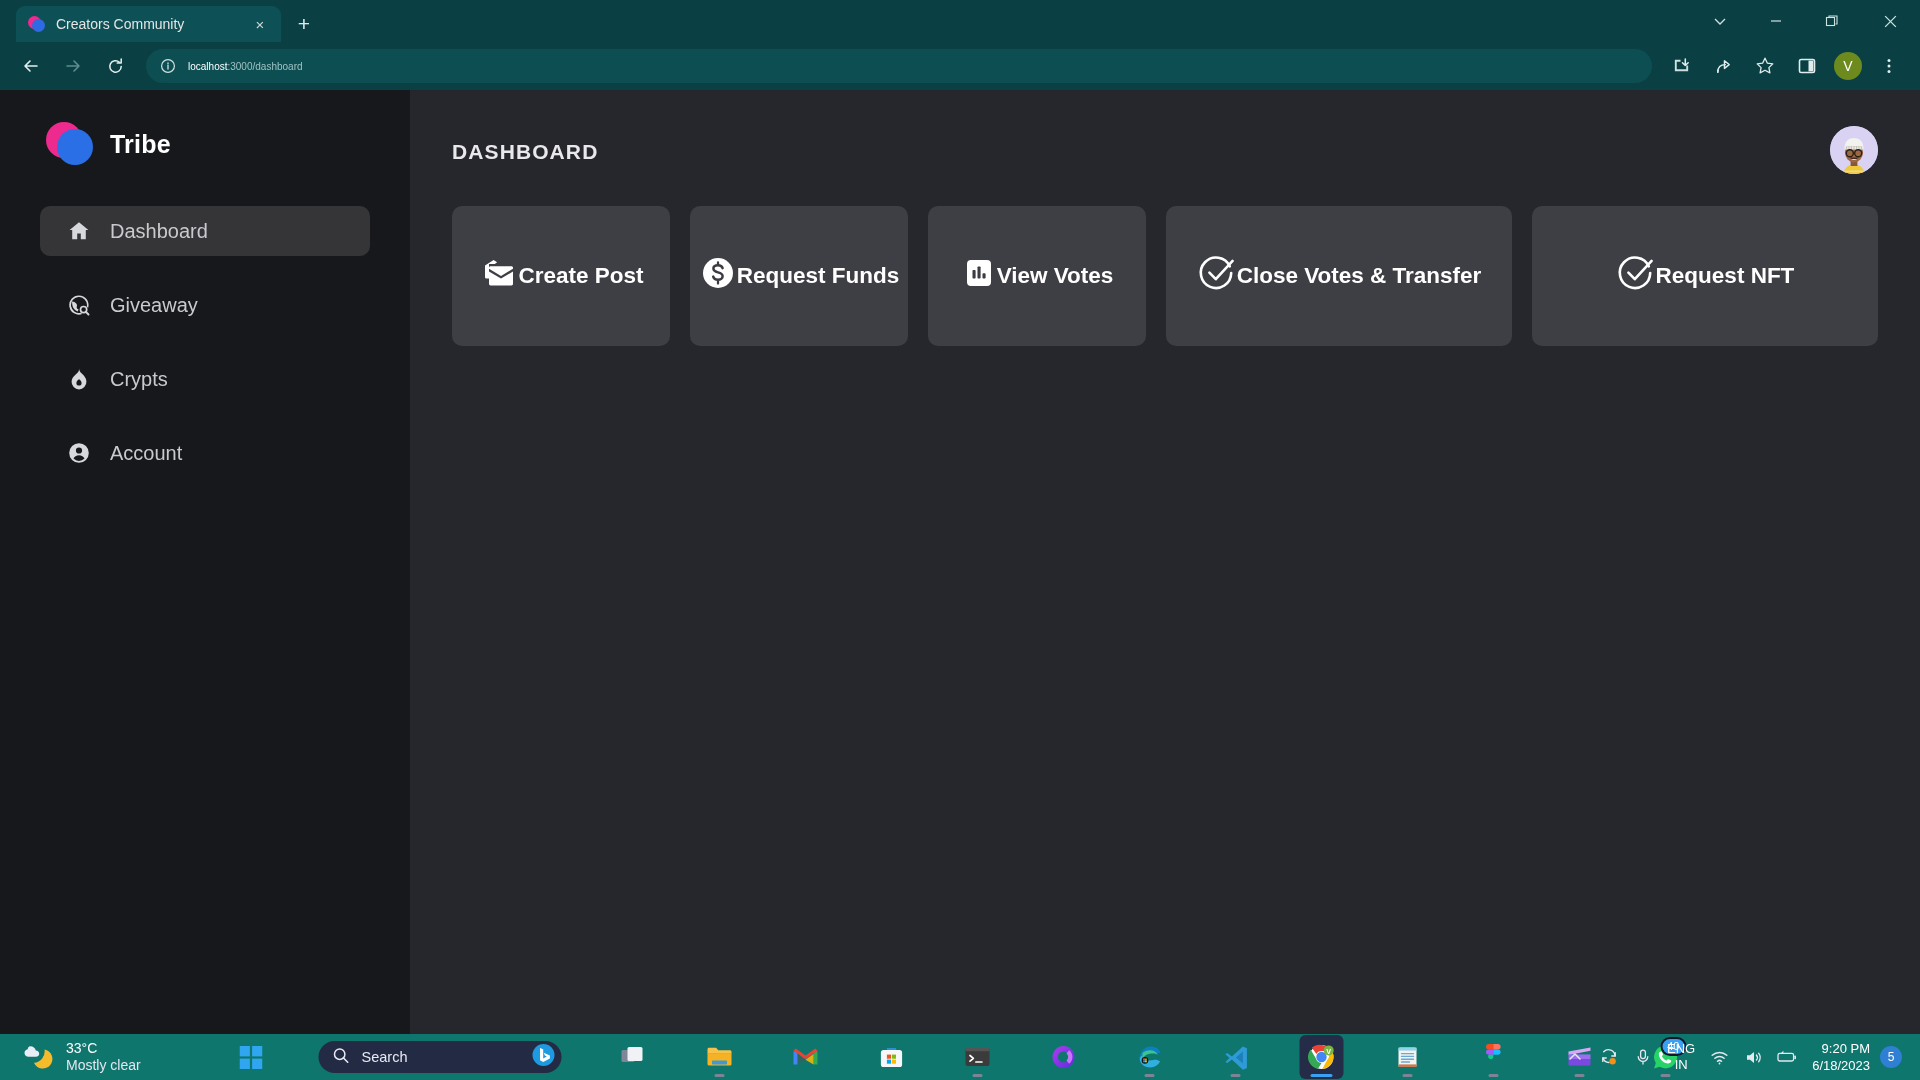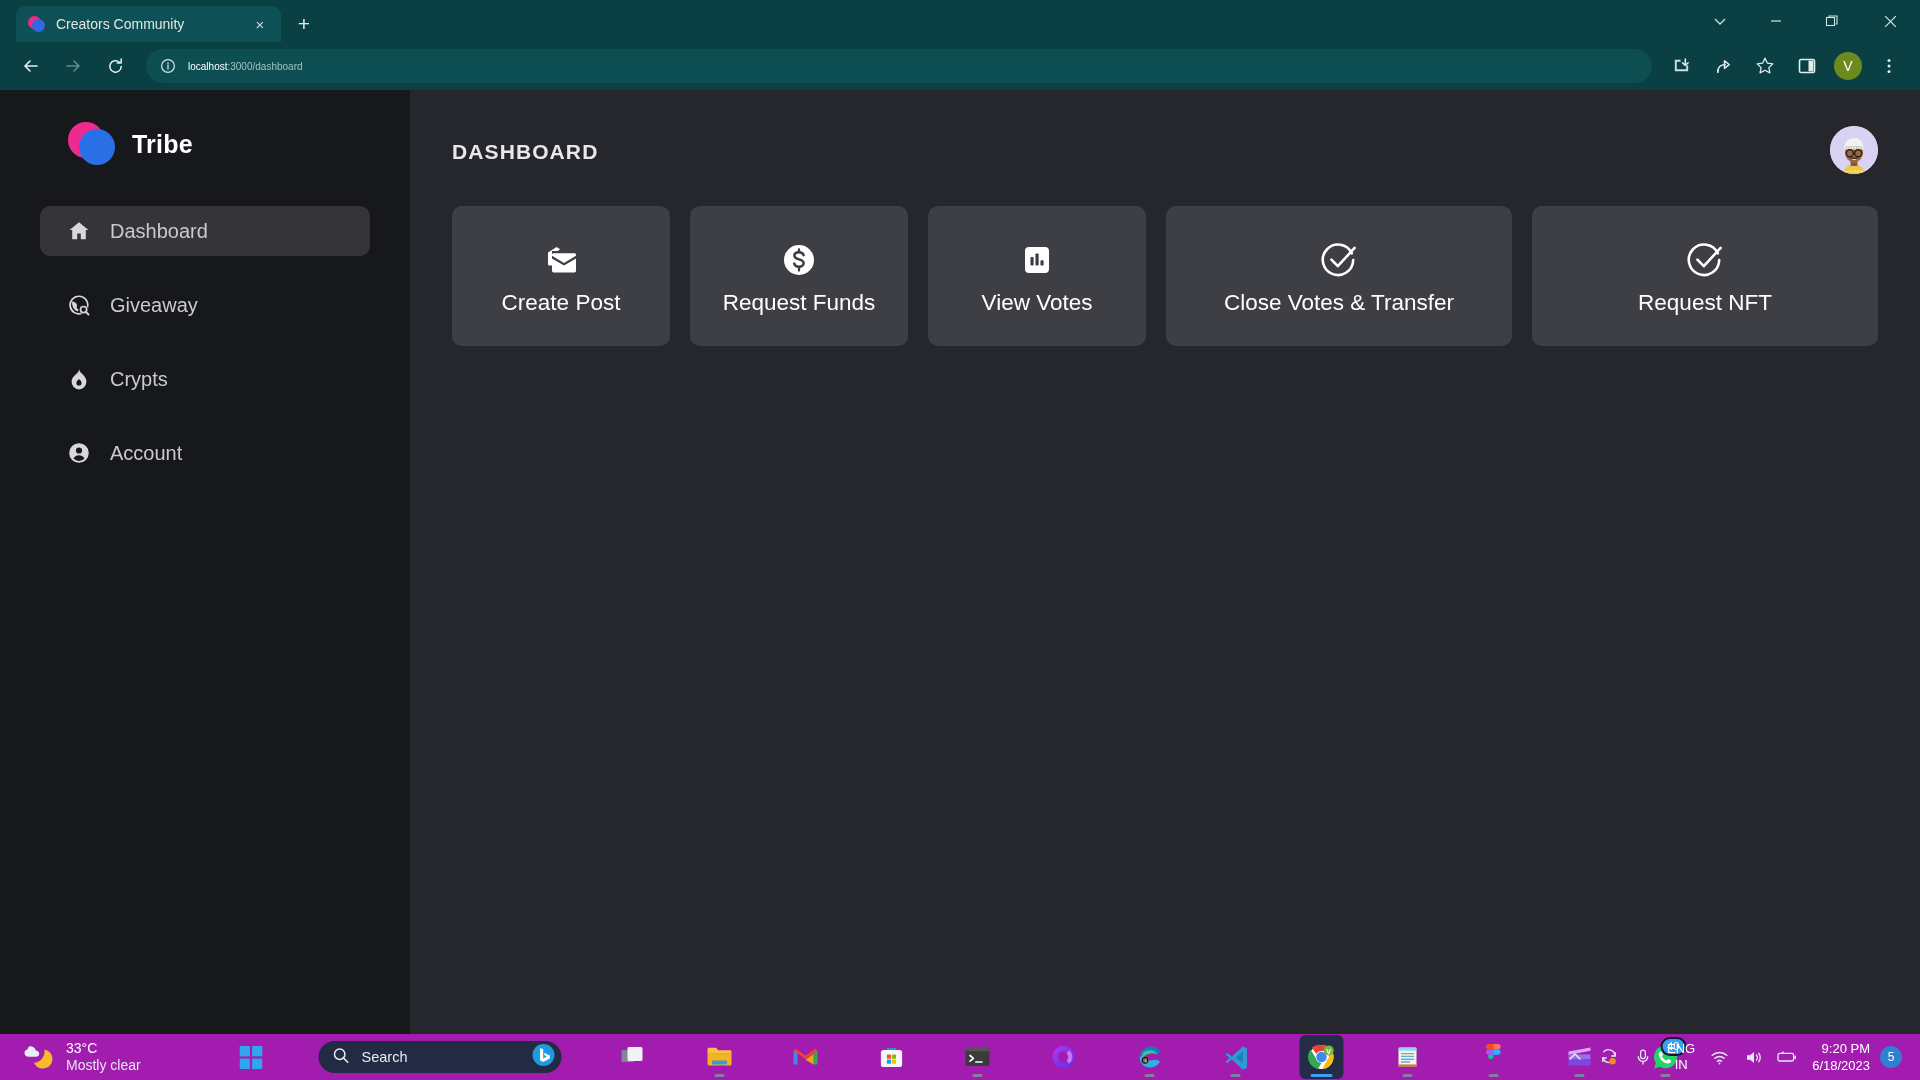--- a/index.html
+++ b/index.html
@@ -84,21 +84,21 @@
     display: flex; background: #26262d;
   }
 
   
   .sidebar {
     width: 410px; height: 100%;
     background: #17181c;
     padding-top: 32px;
     flex: none;
   }
-  .brand { display:flex; align-items:center; padding-left: 68px; margin-bottom: 40px; }
+  .brand { display:flex; align-items:center; padding-left: 46px; margin-bottom: 40px; }
   .brand-logo { position: relative; width: 48px; height: 44px; flex:none; }
   .brand-logo .p { position:absolute; left:0; top:0; width:36px; height:36px; border-radius:50%; background:#ee2a8e; }
   .brand-logo .b { position:absolute; left:11px; top:7px; width:36px; height:36px; border-radius:50%; background:#2b6fe6; }
   .brand-name { color:#fff; font-size: 25px; font-weight: bold; margin-left: 16px; letter-spacing: .2px; }
 
   .nav { padding: 0 40px; }
   .nav-item {
     display: flex; align-items: center;
     height: 50px; border-radius: 10px;
     padding-left: 26px; margin-bottom: 24px;
@@ -116,32 +116,32 @@
   }
   .avatar {
     width: 48px; height: 48px; border-radius: 50%;
     background: #d8d2f2; overflow: hidden; flex: none; position: relative;
   }
 
   .cards { display: flex; gap: 20px; margin-top: 32px; }
   .card {
     width: 218px; height: 140px;
     background: #3e3e45; border-radius: 10px;
-    display: flex; flex-direction: column;
-    align-items: center; justify-content: center;
+    display: flex; flex-direction: row;
+    align-items: center; justify-content: center; font-weight: bold;
   }
   .card.wide { width: 346px; }
   .card-ico { height: 48px; display:flex; align-items:center; justify-content:center; margin-bottom: 6px; }
   .card-label { color: #fff; font-size: 22.5px; white-space: nowrap; }
 
   
   .taskbar {
     position: absolute; bottom: 0; left: 0;
     width: 1920px; height: 46px;
-    background: #a21caf;
+    background: #0f766e;
     display: flex; align-items: center;
   }
   .weather { display:flex; align-items:center; padding-left: 22px; width: 300px; }
   .weather-txt { margin-left: 12px; line-height: 1.18; }
   .weather-txt .t { color:#fff; font-size: 14px; }
   .weather-txt .d { color:#e4e6ee; font-size: 14px; }
 
   .tb-center { position: absolute; left: 50%; transform: translateX(-50%); display:flex; align-items:center;gap:38px; }
   .start-btn { width: 40px; height: 40px; display:flex; align-items:center; justify-content:center; margin-right: 10px; }
   .searchbox {

